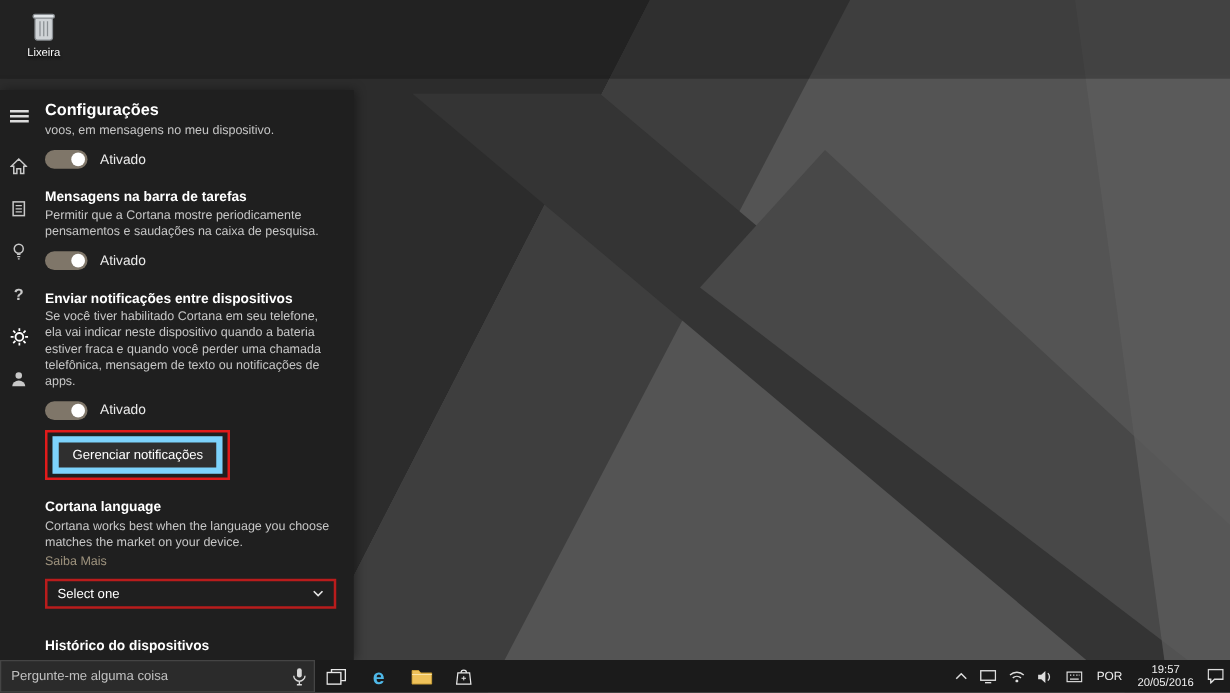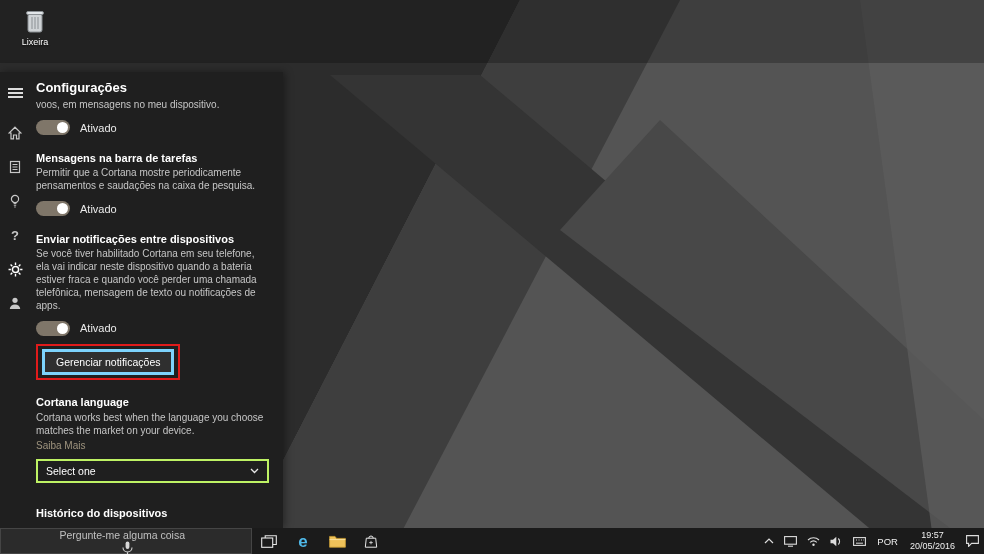--- a/index.html
+++ b/index.html
@@ -28,43 +28,43 @@
   .panel-title{font-size:13px;font-weight:bold;color:#fff;margin:0;}
   .intro-tail{font-size:10px;color:#c6c6c6;margin-top:4px;line-height:1.25;}
   .toggle-row{display:flex;align-items:center;margin-top:8px;height:16px;}
   .toggle{width:34px;height:15px;border-radius:8px;background:#7f7669;position:relative;cursor:pointer;flex:0 0 34px;}
   .toggle .knob{position:absolute;right:2px;top:2px;width:11px;height:11px;border-radius:50%;background:#fff;}
   .toggle-label{font-size:11px;color:#eaeaea;margin-left:10px;}
   .section-title{font-size:11px;font-weight:bold;color:#fff;margin-top:16px;line-height:1.15;}
   .section-desc{font-size:10px;color:#c6c6c6;margin-top:3px;line-height:1.28;}
   .annotation-box{display:inline-block;border:2px solid #e01b1b;padding:3px 4px;margin-top:8px;}
   .manage-btn{
-    display:inline-block;background:#2f2f2f;border:3px solid #7dd3fc;color:#fff;
+    display:inline-block;background:#2f2f2f;border:5px solid #7dd3fc;color:#fff;
     font-size:10.5px;padding:4px 11px;cursor:pointer;font-family:"Liberation Sans",sans-serif;
   }
   .learn-more{font-size:10px;color:#9e937e;margin-top:2px;cursor:pointer;}
   .select-box{
-    margin-top:8px;height:20px;border:2px solid #bef264;display:flex;align-items:center;
+    margin-top:8px;height:20px;border:2px solid #b91c1c;display:flex;align-items:center;
     justify-content:space-between;padding:0 8px;cursor:pointer;background:#1f1f1f;
   }
   .select-value{font-size:10.5px;color:#fff;}
   .history-title{font-size:11px;font-weight:bold;margin-top:24px;}
   
   .watermark{
     position:absolute;right:8px;bottom:30px;text-align:right;z-index:2;
     color:#e6e6e6;font-size:9px;line-height:1.35;text-shadow:0 1px 2px rgba(0,0,0,.7);
   }
   
   .taskbar{
     position:absolute;left:0;top:528px;width:984px;height:26px;background:#1b1b1b;
     display:flex;align-items:stretch;z-index:5;
   }
   .search-box{
     width:252px;background:#2b2b2b;border:1px solid #454545;display:flex;align-items:center;
-    padding:0 6px 0 8px;box-sizing:border-box;flex-direction:column;
+    padding:0 6px 0 8px;box-sizing:border-box;
   }
   .search-box input{
     flex:1;background:transparent;border:none;outline:none;color:#cfcfcf;
     font-size:10.5px;font-family:"Liberation Sans",sans-serif;padding:0;min-width:0;
   }
   .search-box input::placeholder{color:#c0c0c0;opacity:1;}
   .tb-btn{width:34px;display:flex;align-items:center;justify-content:center;cursor:pointer;}
   .edge-letter{color:#4fb8e8;font-size:17px;font-weight:bold;line-height:1;}
   .tray{margin-left:auto;display:flex;align-items:center;}
   .tray-btn{display:flex;align-items:center;justify-content:center;padding:0 5px;height:100%;cursor:pointer;}

